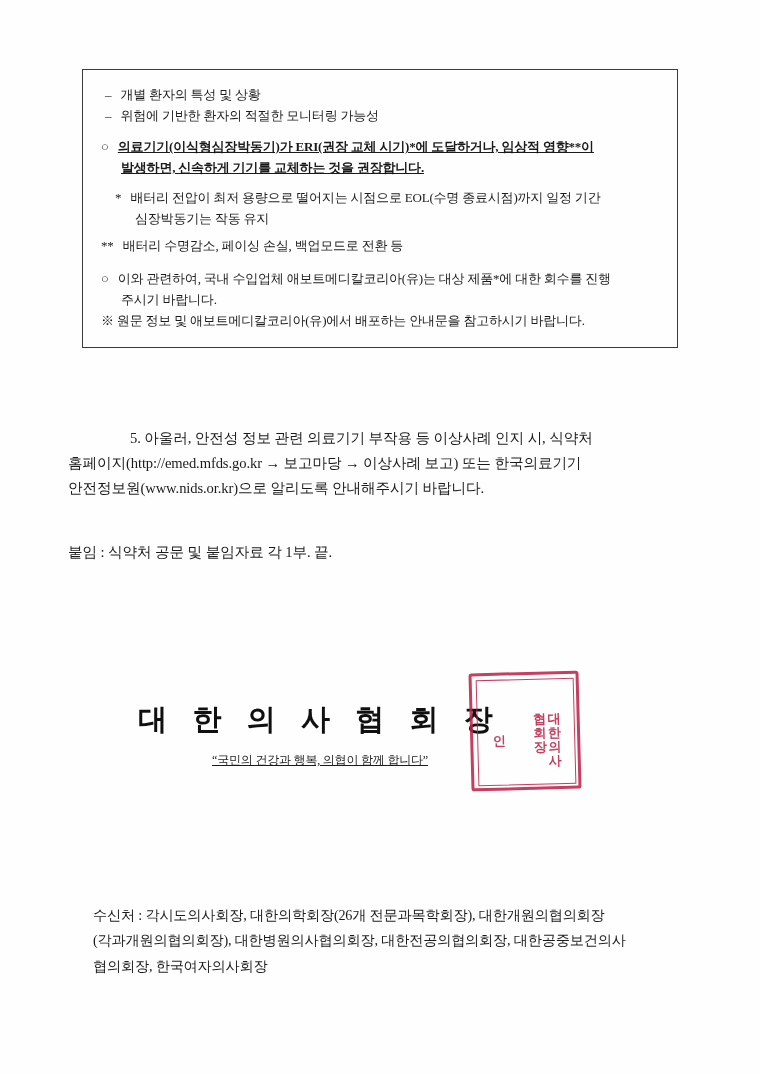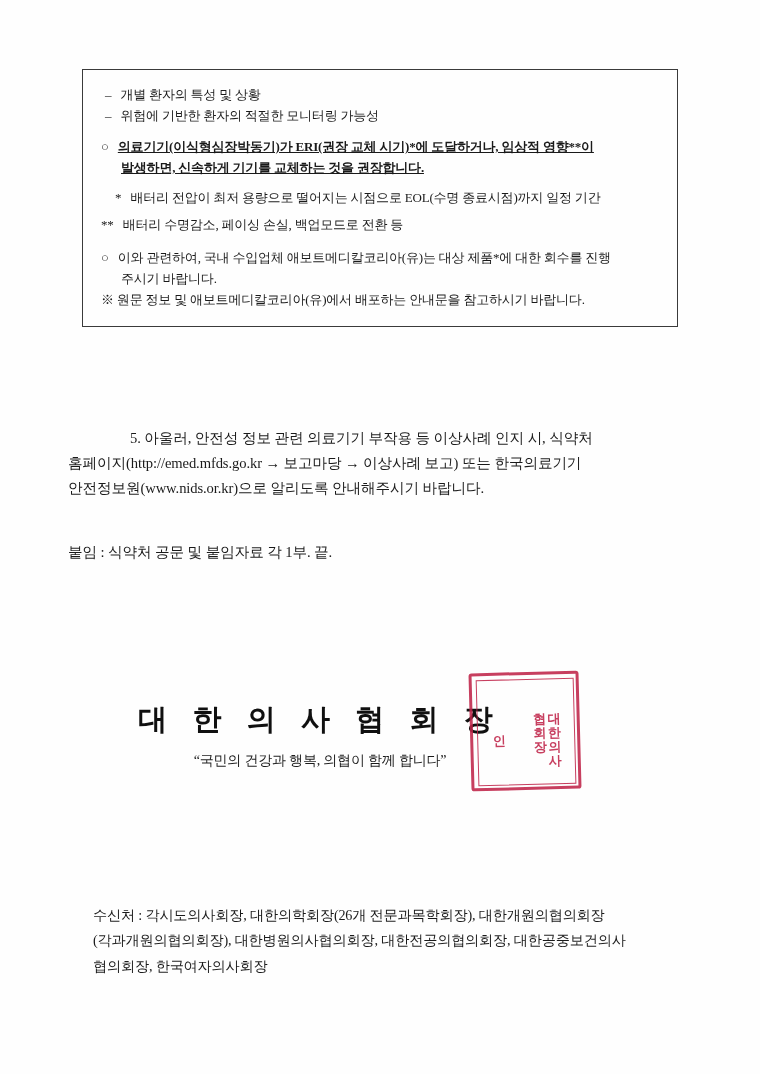--- a/index.html
+++ b/index.html
@@ -91,23 +91,24 @@
   }
   .sig-title {
     font-size: 29px;
     font-weight: bold;
     letter-spacing: 9px;
     color: #101010;
     font-family: "Liberation Serif", "DejaVu Serif", serif;
   }
   .sig-sub {
     margin-top: 12px;
-    font-size: 14px;
+    font-size: 12px;
     letter-spacing: -0.2px;
     color: #1b1b1b;
+    text-decoration: underline;
   }
 
   
   .stamp {
     position: absolute;
     left: 470px;
     top: 672px;
     width: 110px;
     height: 118px;
     border: 3px solid #c0254a;
@@ -176,20 +177,23 @@
     </div>
     <div class="box-line cont1">
       <span class="bold ul">발생하면, 신속하게 기기를 교체하는 것을 권장합니다.</span>
     </div>
 
     <div class="box-line ind-star">
       <span>*</span>
       &nbsp;
       <span>배터리 전압이 최저 용량으로 떨어지는 시점으로 EOL(수명 종료시점)까지 일정 기간</span>
     </div>
+    <div class="box-line cont-star">
+      <span>심장박동기는 작동 유지</span>
+    </div>
 
     <div class="box-line ind-star2">
       <span>**</span>
       &nbsp;
       <span>배터리 수명감소, 페이싱 손실, 백업모드로 전환 등</span>
     </div>
 
     <div class="box-line ind-circle tight">
       <span>○</span>
       &nbsp;

